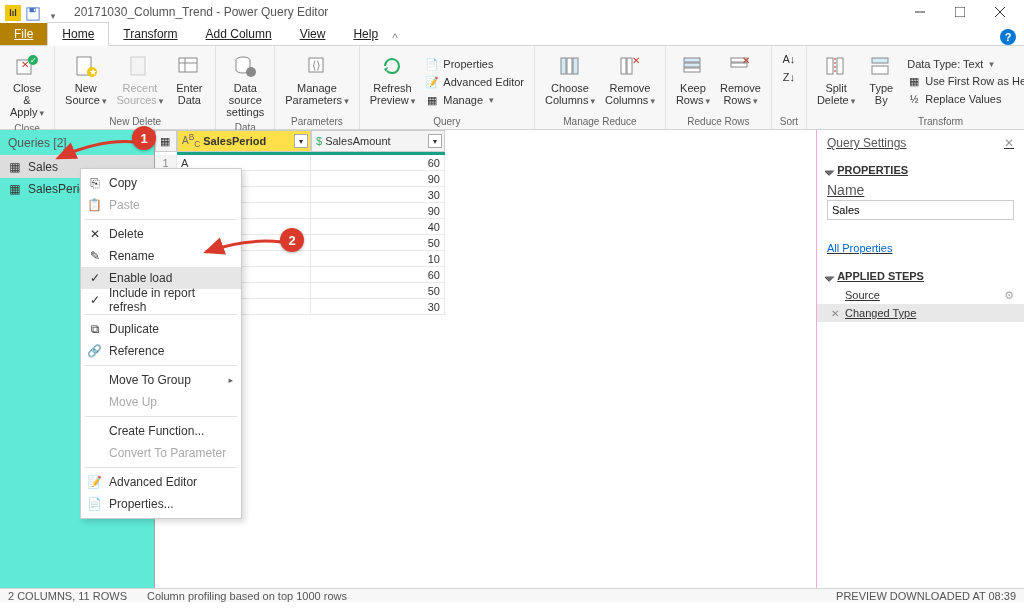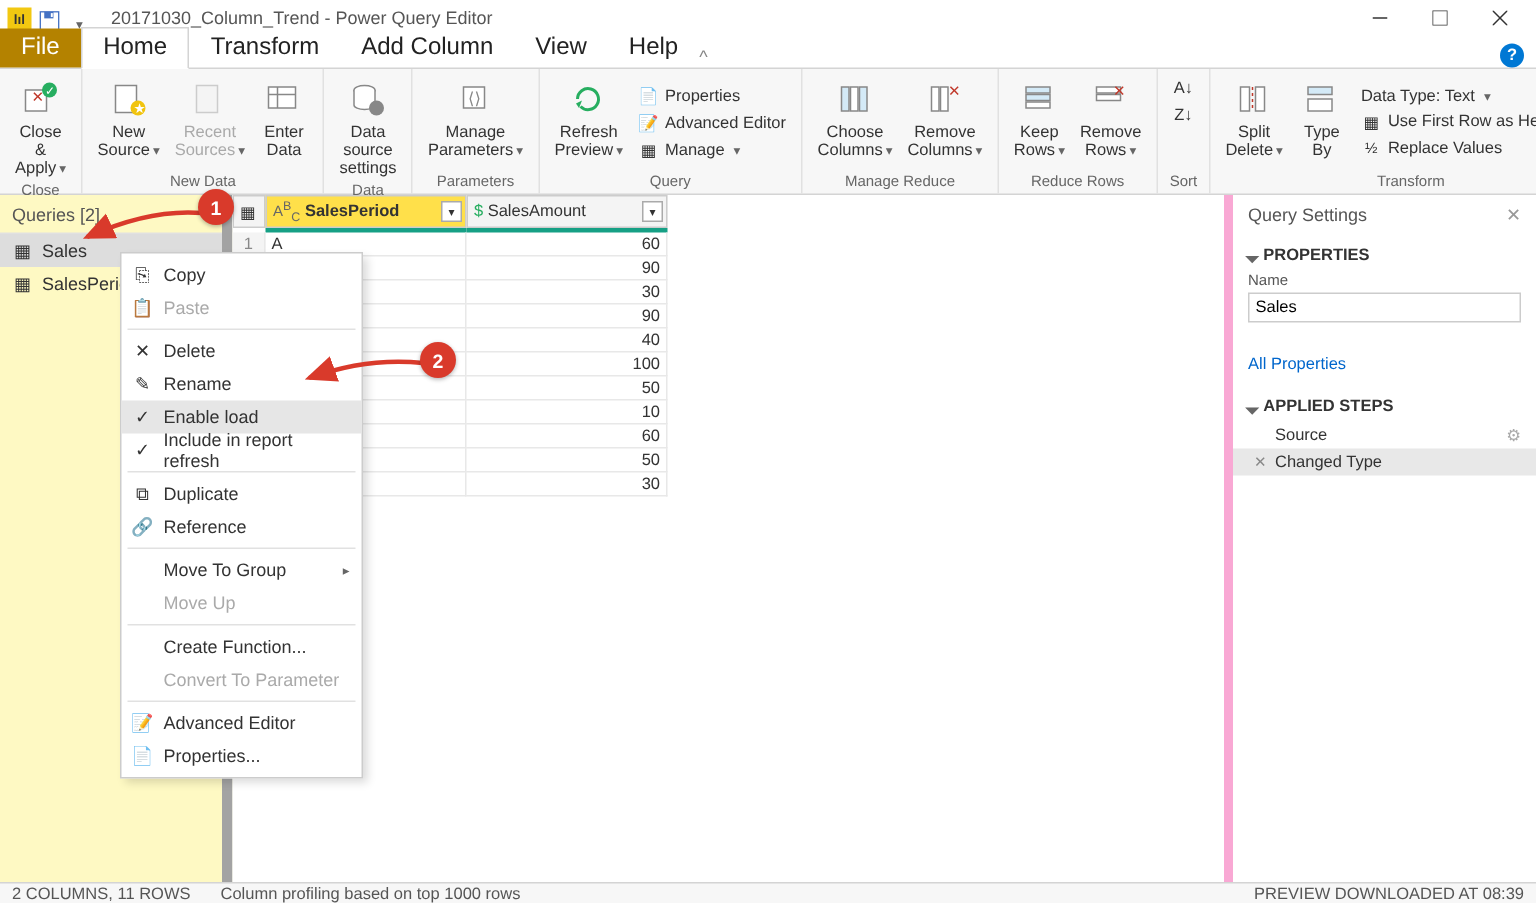--- a/index.html
+++ b/index.html
@@ -8,21 +8,21 @@
 
 .titlebar { height: 24px; background: #fff; display: flex; align-items: center; padding: 0 4px; border-bottom: 0; }
 .titlebar .qat { display: flex; align-items: center; gap: 2px; }
 .titlebar .qat .icon-btn { width: 18px; height: 18px; display: flex; align-items: flex-end; justify-content: center; }
 .titlebar .title { margin-left: 12px; color: #555; font-size: 12px; }
 .titlebar .window-controls { margin-left: auto; display: flex; }
 .titlebar .window-controls .wc { width: 40px; height: 24px; display: flex; align-items: center; justify-content: center; }
 
 
 .menu-tabs { height: 22px; background: #fff; display: flex; align-items: flex-end; border-bottom: 1px solid #d4d4d4; }
-.menu-tabs .tab { padding: 4px 14px 4px 14px; font-size: 16px; color: #222; cursor: pointer; }
+.menu-tabs .tab { padding: 4px 14px 4px 14px; font-size: 12px; color: #222; cursor: pointer; text-decoration: underline; }
 .menu-tabs .tab.file { background: #b48200; color: #fff; }
 .menu-tabs .tab.active { border: 1px solid #d4d4d4; border-bottom: 1px solid #fff; background: #fff; position: relative; top: 1px; }
 .menu-tabs .help-icon { margin-left: auto; margin-right: 8px; color: #0078d4; font-weight: bold; width: 16px; height: 16px; border-radius: 50%; background:#0078d4; color:#fff; display:flex;align-items:center;justify-content:center; font-size:11px;}
 .menu-tabs .chevron-up { margin-right: 4px; color:#888;}
 
 
 .ribbon { height: 84px; background: #f7f7f7; border-bottom: 1px solid #d4d4d4; display: flex; }
 .ribbon .group { border-right: 1px solid #e1e1e1; padding: 4px 6px 2px 6px; display: flex; flex-direction: column; }
 .ribbon .group .controls { display: flex; gap: 2px; flex: 1; }
 .ribbon .group .label { font-size: 10px; color: #666; text-align: center; padding-top: 2px; }
@@ -30,21 +30,21 @@
 .ribbon .big-btn .bicon { width: 28px; height: 28px; display: flex; align-items: center; justify-content: center; margin-bottom: 2px; }
 .ribbon .big-btn .blabel { font-size: 11px; line-height: 12px; color: #333; }
 .ribbon .big-btn.disabled .blabel { color: #aaa; }
 .ribbon .small-btns { display: flex; flex-direction: column; justify-content: center; }
 .ribbon .small-btn { font-size: 11px; padding: 2px 4px; display: flex; align-items: center; gap: 4px; white-space: nowrap; }
 .ribbon .small-btn .sicon { width: 14px; height: 14px; display:inline-flex; align-items:center; justify-content:center;}
 .drop-tri::after { content:"▾"; font-size:9px; color:#666; margin-left:2px;}
 
 
 .body-area { display: flex; height: calc(610px - 24px - 22px - 84px - 22px); }
-.queries-pane { width: 155px; background: #fef9c3; border-right: 7px solid #a3a3a3; text-align: right; }
+.queries-pane { width: 155px; background: #5eead4; border-right: 1px solid #a3a3a3; text-align: right; }
 .queries-pane .pane-header { height: 26px; display: flex; align-items: center; padding: 0 8px; font-size: 12px; color: #555; border-bottom: 1px solid #e1e1e1;}
 .queries-pane .pane-header .collapse { margin-left: auto; font-size: 10px; color: #666; }
 .queries-pane .qitem { height: 22px; display: flex; align-items: center; padding: 0 8px; gap: 6px; font-size: 12px; }
 .queries-pane .qitem.selected { background: #ddd; }
 .queries-pane .qitem .qicon { width: 14px; height: 14px; display:inline-flex;align-items:center;justify-content:center;}
 
 .grid-area { flex: 1; background: #fff; display: flex; flex-direction: column; overflow: hidden; }
 .grid-header { height: 22px; display: flex; background: #fff; }
 .gh-cell { border: 1px solid #ccc; display: flex; align-items: center; font-size: 11px; padding: 0 4px; position: relative; }
 .gh-row { width: 22px; background: #f4f4f4; }
@@ -52,26 +52,26 @@
 .gh-col2 { width: 134px; background: #f4f4f4; }
 .gh-cell .filter-tri { position:absolute; right:2px; top:3px; width:14px; height:14px; border:1px solid #aaa; background:#fff; display:flex; align-items:center; justify-content:center; font-size:8px;}
 .gh-underline { height:3px; background:#16a085; }
 .grid-body { }
 .gr-row { height: 16px; display: flex; }
 .gr-cell { border-right: 1px solid #e8e8e8; border-bottom: 1px solid #e8e8e8; padding: 0 4px; font-size: 11px; display: flex; align-items: center;}
 .gr-idx { width: 22px; background: #f4f4f4; color: #888; justify-content:center;}
 .gr-c1 { width: 134px; }
 .gr-c2 { width: 134px; justify-content: flex-end; }
 
-.settings-pane { width: 208px; border-left: 6px solid #f9a8d4; background: #fff; padding: 0 10px; }
+.settings-pane { width: 208px; border-left: 1px solid #f9a8d4; background: #fff; padding: 0 10px; text-decoration: underline; }
 .settings-pane .sp-header { height: 26px; display:flex; align-items:center; color:#555; font-size:12px;}
 .settings-pane .sp-header .close { margin-left:auto; color:#999; cursor:pointer;}
 .settings-pane .section-head { font-size:11px; font-weight:bold; color:#333; margin-top:8px; display:flex; align-items:center; gap:4px;}
 .settings-pane .section-head::before { content:"◢"; font-size:8px; color:#666; transform: rotate(45deg);}
-.settings-pane .prop-label { font-size:10px; color:#555; margin-top:6px;}
+.settings-pane .prop-label { font-size:14px; color:#555; margin-top:6px;}
 .settings-pane .prop-input { width:100%; border:1px solid #ccc; padding:3px 4px; font-size:11px; margin-top:2px;}
 .settings-pane .link { color:#0066cc; font-size:11px; margin-top:22px; cursor:pointer;}
 .settings-pane .step { font-size:11px; padding:3px 6px; display:flex; align-items:center; gap:4px; position:relative; margin: 0 -10px; padding-left:28px;}
 .settings-pane .step.active { background:#e8e8e8;}
 .settings-pane .step .gear { position:absolute; right:10px; color:#aaa; font-size:11px;}
 .settings-pane .step .x { position:absolute; left:14px; color:#888; font-size:10px;}
 
 
 .status-bar { height: 14px; background: #f7f7f7; border-top: 1px solid #d4d4d4; display: flex; align-items: center; padding: 0 8px; font-size: 11px; color: #555; }
 .status-bar .right { margin-left:auto;}
@@ -186,21 +186,21 @@
             <svg width="24" height="24">
               <rect x="2" y="4" width="18" height="14" fill="#fff" stroke="#888"></rect>
               <line x1="2" y1="9" x2="20" y2="9" stroke="#888"></line>
               <line x1="8" y1="4" x2="8" y2="18" stroke="#888"></line>
             </svg>
           </div>
           <div class="blabel" style="white-space:pre-line">Enter
 Data</div>
         </div>
     </div>
-    <div class="label">New Data</div>
+    <div class="label">New Delete</div>
   </div>
 
   <div class="group">
     <div class="controls">
       <div class="big-btn">
           <div class="bicon">
             <svg width="24" height="24">
               <ellipse cx="10" cy="6" rx="7" ry="3" fill="#fff" stroke="#888"></ellipse>
               <path d="M3 6 v10 a7 3 0 0 0 14 0 V6" fill="#fff" stroke="#888"></path>
               <circle cx="18" cy="18" r="5" fill="#888"></circle>
@@ -425,25 +425,20 @@
         </div>
         <div class="gr-row">
           <div class="gr-cell gr-idx"></div>
           <div class="gr-cell gr-c1"></div>
           <div class="gr-cell gr-c2">90</div>
         </div>
         <div class="gr-row">
           <div class="gr-cell gr-idx"></div>
           <div class="gr-cell gr-c1"></div>
           <div class="gr-cell gr-c2">40</div>
-        </div>
-        <div class="gr-row">
-          <div class="gr-cell gr-idx"></div>
-          <div class="gr-cell gr-c1"></div>
-          <div class="gr-cell gr-c2">100</div>
         </div>
         <div class="gr-row">
           <div class="gr-cell gr-idx"></div>
           <div class="gr-cell gr-c1"></div>
           <div class="gr-cell gr-c2">50</div>
         </div>
         <div class="gr-row">
           <div class="gr-cell gr-idx"></div>
           <div class="gr-cell gr-c1"></div>
           <div class="gr-cell gr-c2">10</div>

